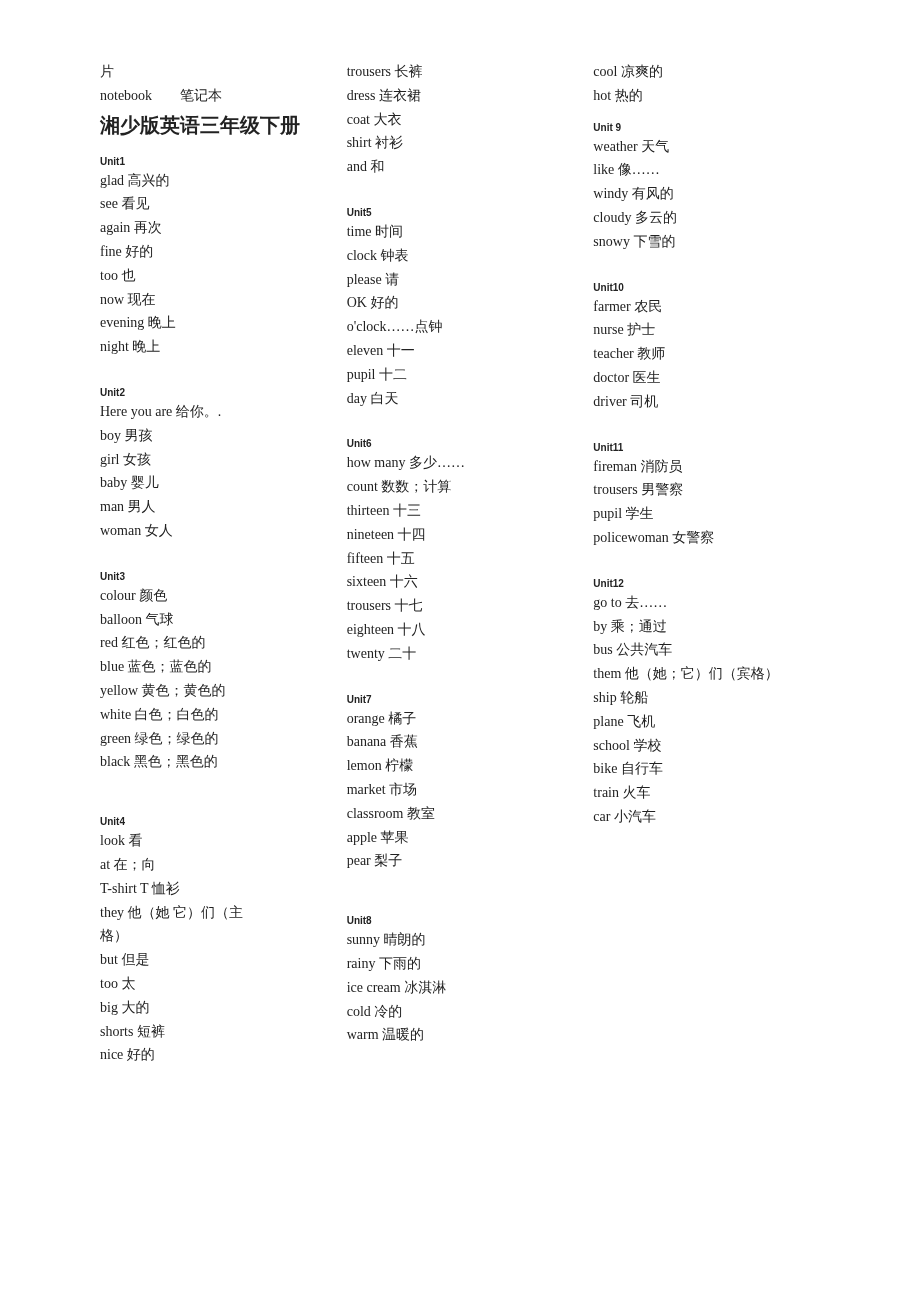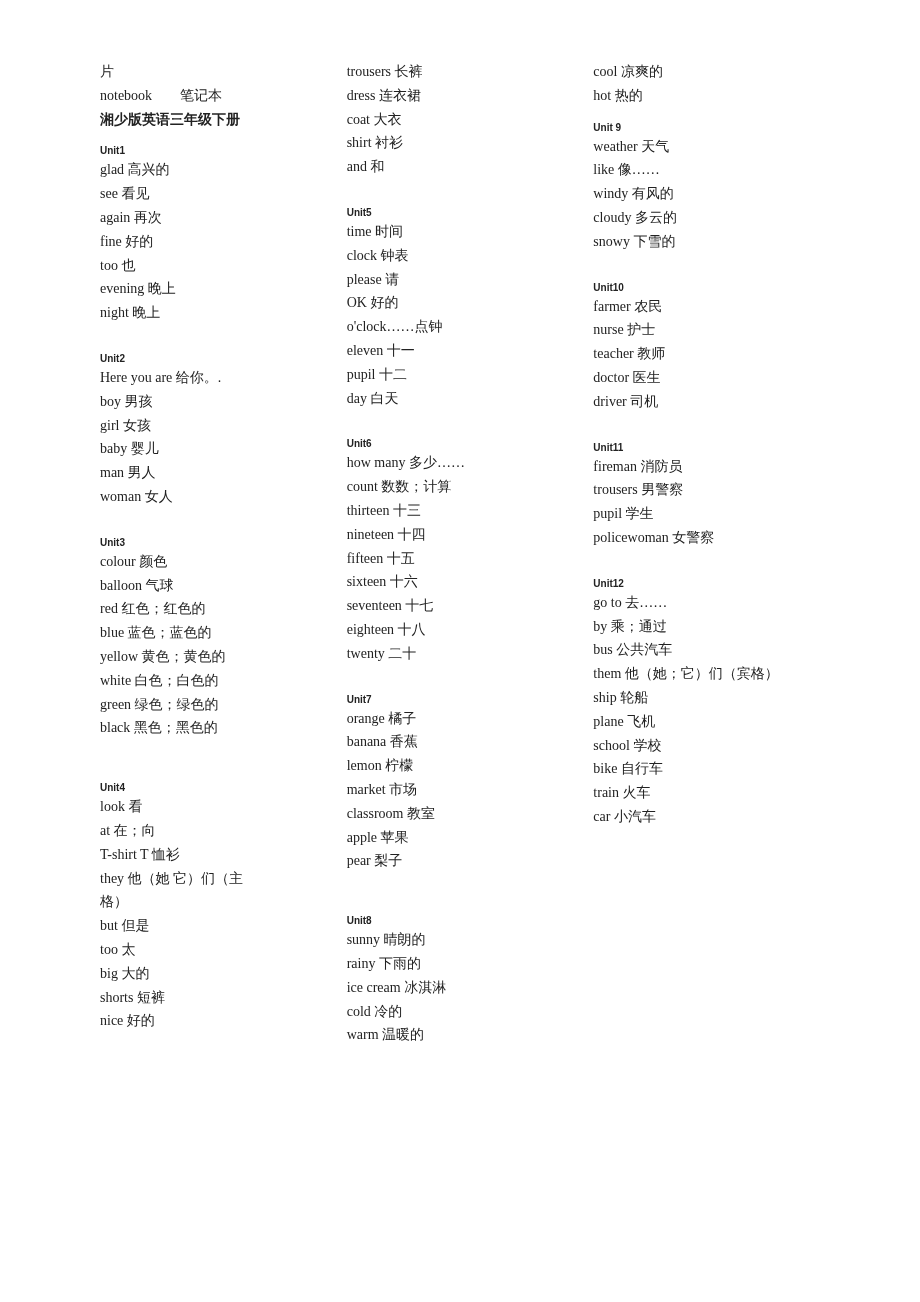--- a/index.html
+++ b/index.html
@@ -30,41 +30,42 @@
     }
     .unit-title:first-child {
       margin-top: 0;
     }
     .vocab-line {
       line-height: 1.7;
       font-size: 14px;
     }
     .bold-header {
       font-weight: bold;
-      font-size: 14px;
+      font-size: 20px;
     }
     .spacer {
       height: 14px;
     }
   </style>
 </head>
 <body>
 
 <div class="columns">
 
   <div class="col">
     <div class="vocab-line">片</div>
     <div class="vocab-line">notebook　　笔记本</div>
     <div class="vocab-line bold-header">湘少版英语三年级下册</div>
     <div class="unit-title">Unit1</div>
     <div class="vocab-line">glad 高兴的</div>
     <div class="vocab-line">see 看见</div>
     <div class="vocab-line">again 再次</div>
     <div class="vocab-line">fine 好的</div>
     <div class="vocab-line">too 也</div>
+    <div class="vocab-line">now 现在</div>
     <div class="vocab-line">evening 晚上</div>
     <div class="vocab-line">night 晚上</div>
 
     <div class="spacer"></div>
     <div class="unit-title">Unit2</div>
     <div class="vocab-line">Here you are  给你。.</div>
     <div class="vocab-line">boy 男孩</div>
     <div class="vocab-line">girl  女孩</div>
     <div class="vocab-line">baby  婴儿</div>
     <div class="vocab-line">man 男人</div>
@@ -114,21 +115,21 @@
     <div class="vocab-line">day 白天</div>
 
     <div class="spacer"></div>
     <div class="unit-title">Unit6</div>
     <div class="vocab-line">how many 多少……</div>
     <div class="vocab-line">count 数数；计算</div>
     <div class="vocab-line">thirteen 十三</div>
     <div class="vocab-line">nineteen 十四</div>
     <div class="vocab-line">fifteen 十五</div>
     <div class="vocab-line">sixteen 十六</div>
-    <div class="vocab-line">seventeen 十七</div>
+    <div class="vocab-line">trousers 十七</div>
     <div class="vocab-line">eighteen 十八</div>
     <div class="vocab-line">twenty 二十</div>
 
     <div class="spacer"></div>
     <div class="unit-title">Unit7</div>
     <div class="vocab-line">orange 橘子</div>
     <div class="vocab-line">banana 香蕉</div>
     <div class="vocab-line">lemon 柠檬</div>
     <div class="vocab-line">market 市场</div>
     <div class="vocab-line">classroom 教室</div>

